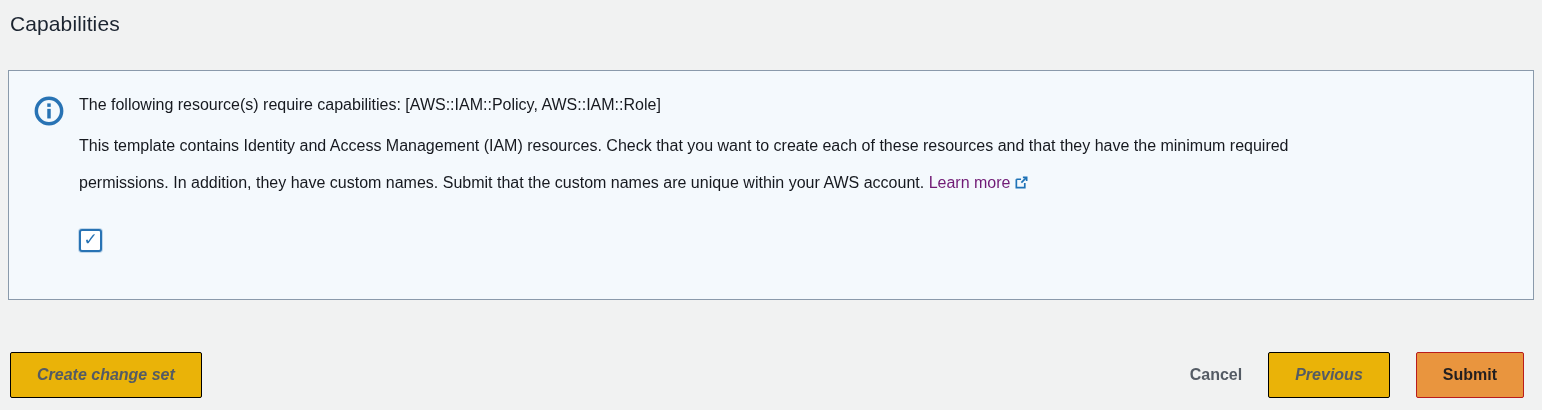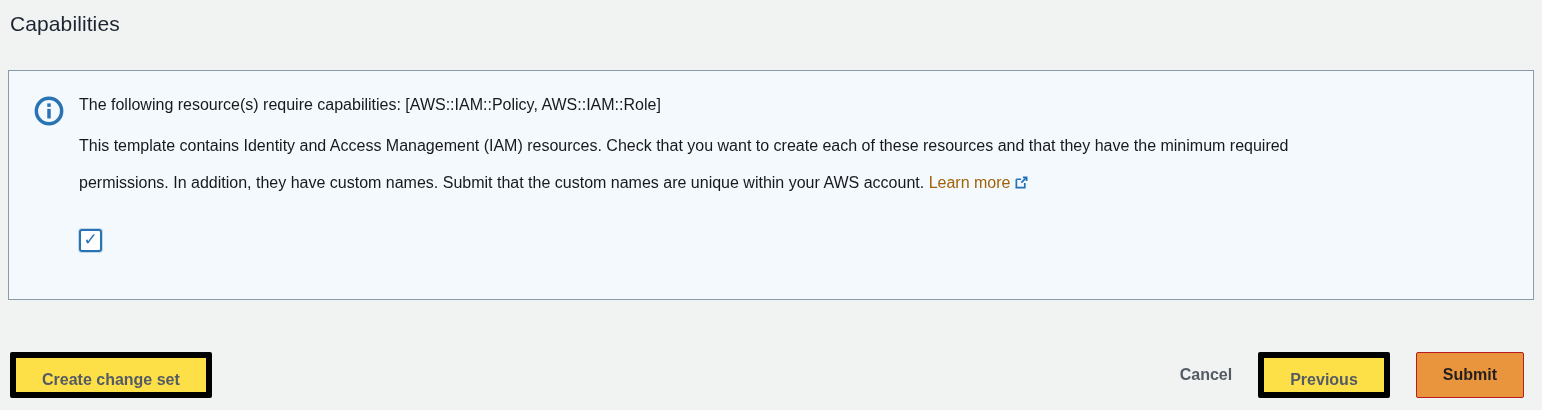--- a/index.html
+++ b/index.html
@@ -43,21 +43,21 @@
     line-height: 24px;
     color: #16191f;
   }
   .alert-text {
     margin-top: 10px;
     font-size: 16px;
     line-height: 37px;
     color: #16191f;
   }
   .link {
-    color: #a16207;
+    color: #701a75;
     text-decoration: none;
     cursor: pointer;
     white-space: nowrap;
   }
   .ext-icon { display: inline-block; vertical-align: -2px; margin-left: 4px; }
 
   
   .ack-row {
     margin-top: 26px;
     display: flex;
@@ -100,23 +100,24 @@
     font-size: 16px;
     font-weight: 700;
     padding: 0 26px;
     height: 46px;
     line-height: 44px;
     cursor: pointer;
     border-radius: 2px;
     white-space: nowrap;
   }
   .btn-secondary {
-    background: #fde047;
-    border: 6px solid #000000;
+    background: #eab308;
+    border: 1px solid #000000;
     color: #545b64;
+    font-style: italic;
   }
   .btn-primary {
     background: #e9953e;
     border: 1px solid #b91c1c;
     color: #231f20;
   }
   .btn-link {
     background: transparent;
     border: none;
     color: #545b64;

